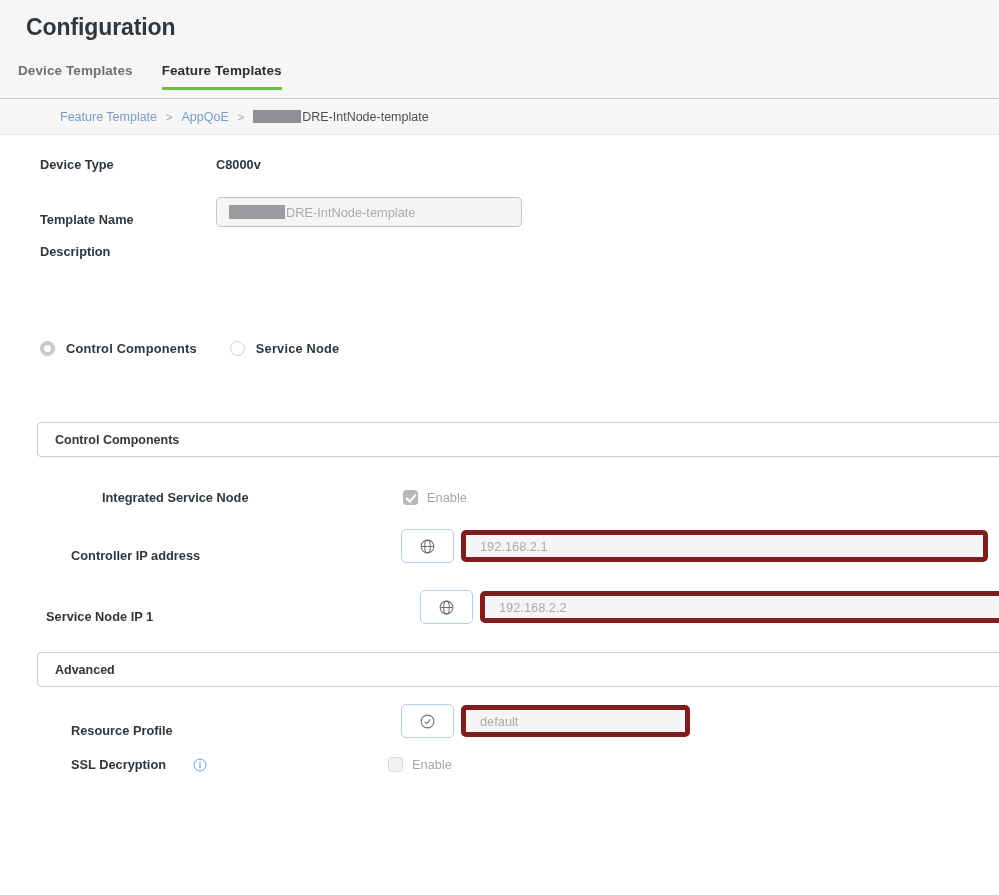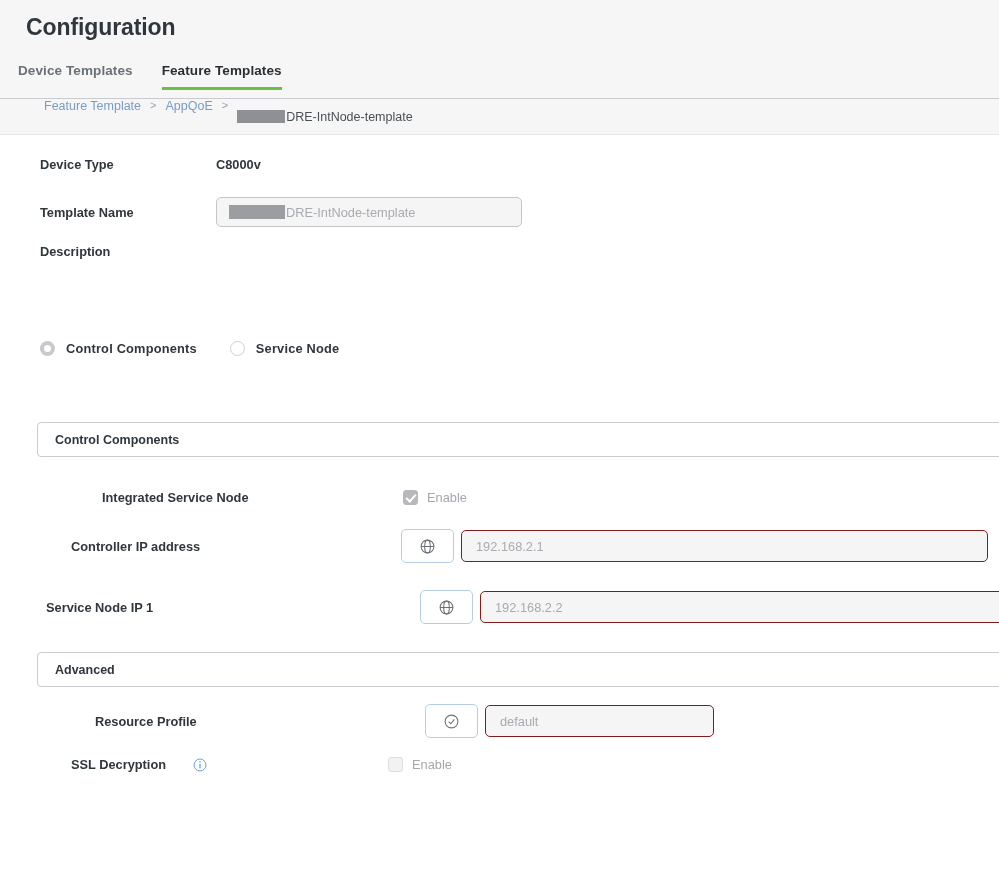--- a/index.html
+++ b/index.html
@@ -49,21 +49,22 @@
   .tab.active {
     color: #2b2f33;
     border-bottom-color: #6cbe45;
   }
 
   
   .breadcrumb-bar {
     background: #f6f6f7;
     height: 36px;
     display: flex;
-    padding-left: 44px;
+    align-items: center;
+    padding-left: 60px;
     font-size: 12.5px;
     border-bottom: 1px solid #e6e7e9;
   }
   .crumb-link {
     color: #7a9cc6;
     cursor: pointer;
   }
   .crumb-sep {
     margin: 0 9px;
     color: #9aa0a6;
@@ -81,21 +82,21 @@
     width: 48px;
     vertical-align: middle;
     margin-right: 1px;
   }
 
   
   .content { position: relative; background: #ffffff; }
 
   .form-row {
     display: flex;
-    align-items: center;
+    align-items: flex-end;
     padding-left: 40px;
   }
   .form-label {
     font-size: 12.8px;
     font-weight: bold;
     color: #30373c;
     width: 176px;
     flex: 0 0 176px;
   }
   .static-value {
@@ -206,21 +207,21 @@
     border-radius: 5px;
     background: #ffffff;
     display: flex;
     align-items: center;
     justify-content: center;
     cursor: pointer;
     flex: 0 0 53px;
   }
   .wide-input {
     height: 32px;
-    border: 1px solid #7f1d1d;
+    border: 5px solid #7f1d1d;
     border-radius: 5px;
     background: #f5f5f6;
     display: flex;
     align-items: center;
     padding: 0 14px;
     font-size: 12.8px;
     color: #a8abaf;
     margin-left: 7px;
     cursor: text;
   }
@@ -338,21 +339,21 @@
         <span>192.168.2.2</span>
       </div>
     </div>
   </div>
 
   <div class="section-panel" style="margin-top:28px;">
     <span>Advanced</span>
   </div>
 
 
-  <div class="form-row" style="margin-top:17px;padding-left:95px;">
+  <div class="form-row" style="margin-top:17px;padding-left:71px;">
     <div class="form-label" style="width:330px;flex:0 0 330px;">Resource Profile</div>
     <div class="field-combo">
       <div class="icon-btn">
         <svg width="17" height="17" viewBox="0 0 24 24" fill="none" stroke="#6b7177" stroke-width="1.5">
           <circle cx="12" cy="12" r="9"></circle>
             <polyline points="8,12.3 11,15.2 16,9"></polyline>
         </svg>
       </div>
       <div class="wide-input" style="width:229px;">
         <span>default</span>

